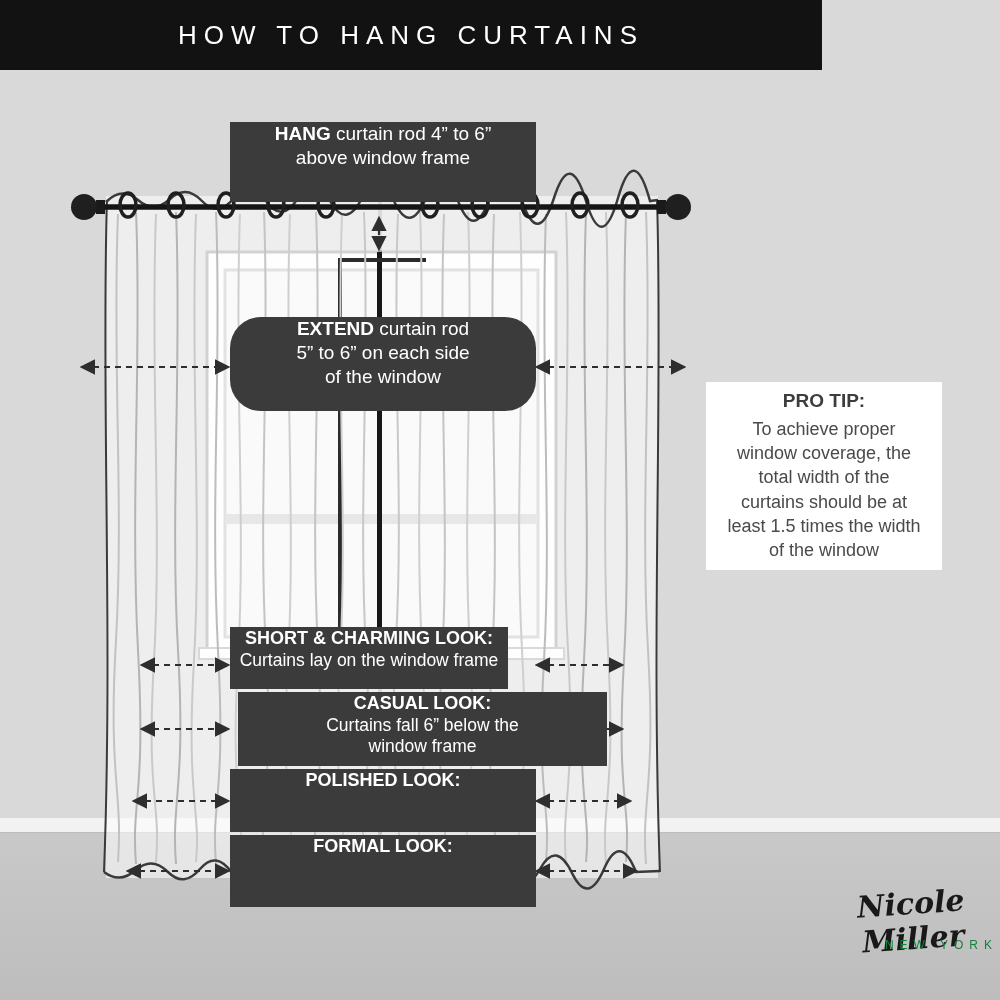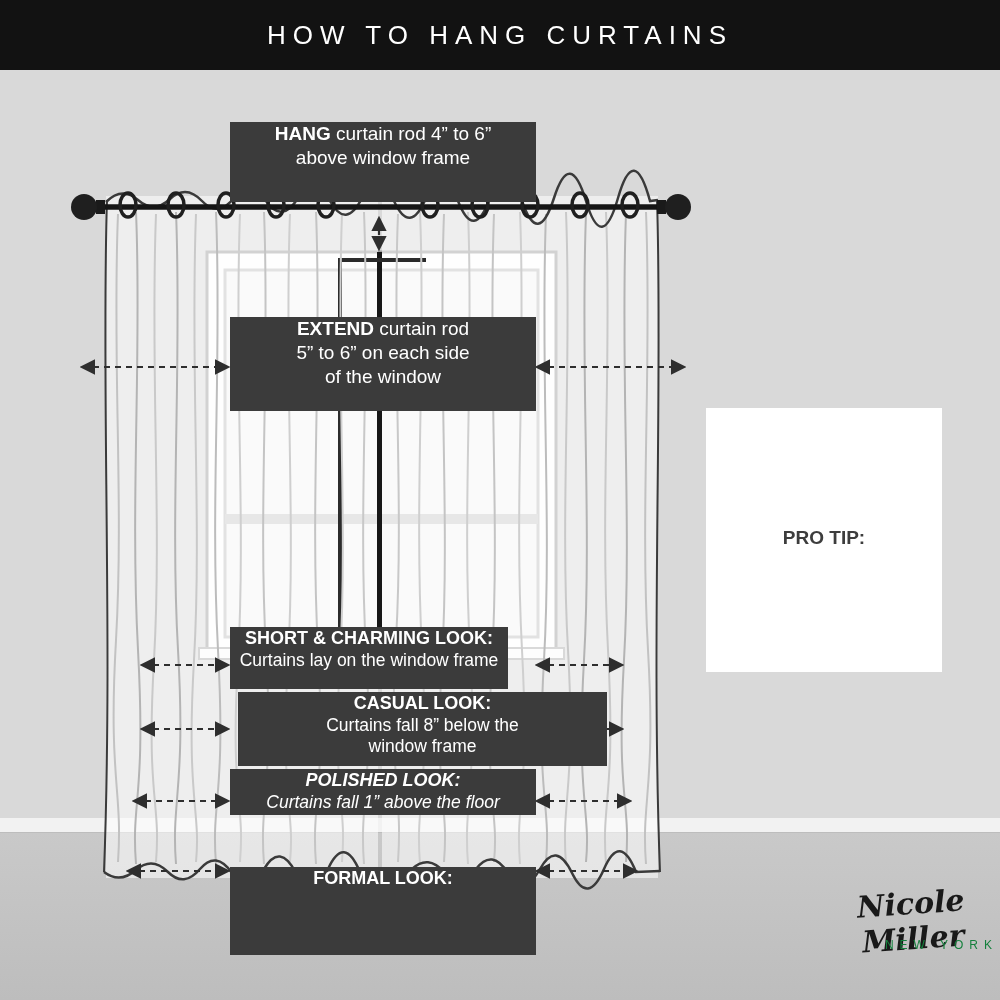--- a/index.html
+++ b/index.html
@@ -2,48 +2,48 @@
 <html style="--header-bg: #121212; --box-bg: #3b3b3b; --wall: #d9d9d9; --floor: #c9c9c9; --tip-bg: #ffffff; --tip-text: #4a4a4a; --line: #2e2e2e;"><head>
 <meta charset="utf-8">
 <style>
   html,body{margin:0;padding:0;}
   body{
     width:1000px;height:1000px;position:relative;overflow:hidden;
     font-family:"Liberation Sans",sans-serif;
     background:var(--wall,#d9d9d9);
   }
   .header{
-    position:absolute;left:0;top:0;width:1000px;height:70px;
+    position:absolute;left:0;top:0;width:822px;height:70px;
     background:var(--header-bg,#121212);
     display:flex;align-items:center;justify-content:center;z-index:6;
   }
   .header .title{color:#fff;font-size:26px;font-weight:500;letter-spacing:7px;}
   .wall{position:absolute;left:0;top:70px;width:1000px;height:748px;background:var(--wall,#d9d9d9);}
   .baseboard{position:absolute;left:0;top:818px;width:1000px;height:14px;background:#f2f2f2;border-bottom:1px solid #bdbdbd;}
   .floor{position:absolute;left:0;top:833px;width:1000px;height:167px;background:linear-gradient(var(--floor,#c9c9c9),#bdbdbd);}
   svg.illus{position:absolute;left:0;top:0;z-index:2;}
   .callout{
     position:absolute;background:var(--box-bg,#3b3b3b);color:#fff;z-index:4;
     display:flex;flex-direction:column;align-items:center;justify-content:flex-start;
     text-align:center;line-height:1.25;padding:0 8px;box-sizing:border-box;
   }
   .callout .title{font-size:18px;font-weight:700;}
   .callout .body{font-size:17.5px;}
   #hang-box{left:230px;top:122px;width:306px;height:80px;font-size:19px;}
   #hang-box .inner{max-width:250px;}
-  #extend-box{left:230px;top:317px;width:306px;height:94px;font-size:19px;}
+  #extend-box{left:230px;top:317px;width:306px;height:94px;font-size:19px;border-radius:31px;}
   #extend-box .inner{max-width:190px;}
   #look-0{left:230px;top:627px;width:278px;height:62px;}
   #look-1{left:238px;top:692px;width:369px;height:74px;}
   #look-1 .body{max-width:220px;}
-  #look-2{left:230px;top:769px;width:306px;height:46px;font-style:italic;}
-  #look-3{left:230px;top:867px;width:306px;height:88px;}
+  #look-2{left:230px;top:769px;width:306px;height:63px;}
+  #look-3{left:230px;top:835px;width:306px;height:72px;}
   .bold{font-weight:700;}
   .protip{
-    position:absolute;left:706px;top:408px;width:236px;height:264px;z-index:4;
+    position:absolute;left:706px;top:382px;width:236px;height:188px;z-index:4;
     background:var(--tip-bg,#ffffff);color:var(--tip-text,#4a4a4a);
     display:flex;flex-direction:column;align-items:center;justify-content:center;text-align:center;
   }
   .protip .title{font-weight:700;font-size:19px;margin-bottom:5px;color:#3d3d3d;}
   .protip .body{font-size:18px;line-height:1.35;max-width:196px;}
   .signature{
     position:absolute;left:826px;top:886px;width:172px;text-align:center;z-index:5;
     font-family:"DejaVu Serif",serif;font-style:italic;font-weight:700;
     font-size:30px;color:#191919;transform:rotate(-4deg);
   }
@@ -165,28 +165,28 @@
 <div class="callout" id="extend-box">
   <div class="inner"><span class="bold">EXTEND</span><span> curtain rod 5” to 6” on each side of the window</span></div>
 </div>
 
 <div class="callout" id="look-0">
   <div class="title">SHORT &amp; CHARMING LOOK:</div>
   <div class="body">Curtains lay on the window frame</div>
 </div>
 <div class="callout" id="look-1">
   <div class="title">CASUAL LOOK:</div>
-  <div class="body">Curtains fall 8” below the window frame</div>
+  <div class="body">Curtains fall 6” below the window frame</div>
 </div>
 <div class="callout" id="look-2">
   <div class="title">POLISHED LOOK:</div>
-  <div class="body">Curtains fall 1” above the floor</div>
 </div>
 <div class="callout" id="look-3">
   <div class="title">FORMAL LOOK:</div>
 </div>
 
 <div class="protip">
   <div class="title">PRO TIP:</div>
+  <div class="body">To achieve proper window coverage, the total width of the curtains should be at least 1.5 times the width of the window</div>
 </div>
 
 <div class="signature">Nicole Miller</div>
 <div class="brand-sub">NEW YORK</div>
 
 </body></html>

